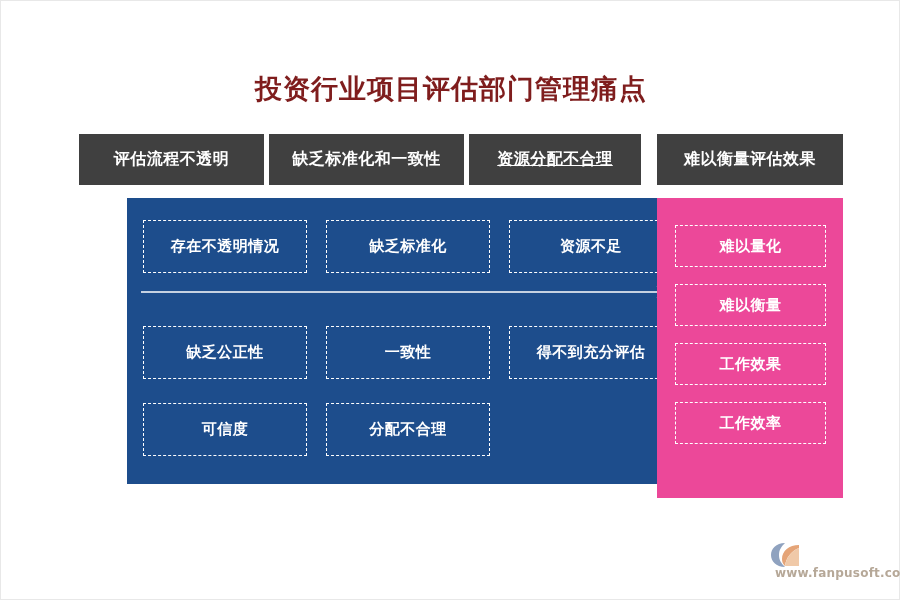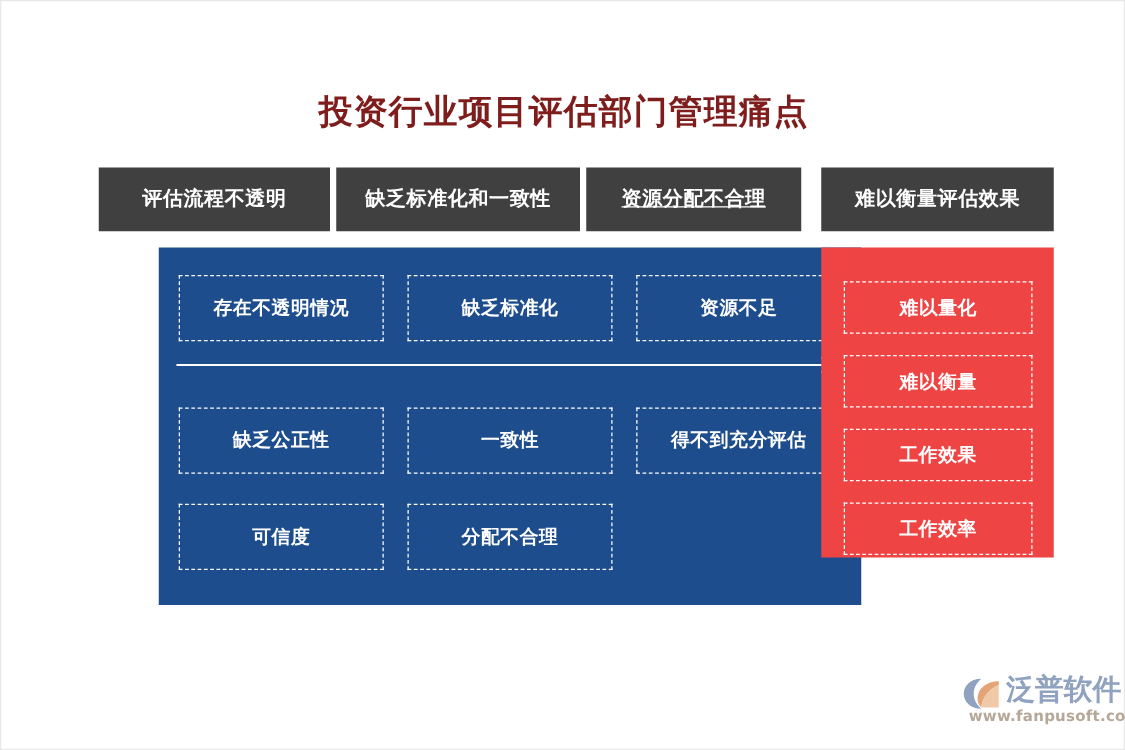--- a/index.html
+++ b/index.html
@@ -77,22 +77,22 @@
     height: 286px;
     background: #1d4d8c;
     margin-left: 48px;
   }
 
   #right-panel {
     position: absolute;
     left: 656px;
     top: 197px;
     width: 186px;
-    height: 248px;
-    background: #ef4444;
+    height: 300px;
+    background: #ec4899;
   }
 
   
   .cell {
     position: absolute;
     border: 1.5px dashed #ffffff;
     display: flex;
     align-items: center;
     justify-content: center;
     color: #ffffff;
@@ -205,17 +205,16 @@
     <div class="cell rc rrow-2">工作效果</div>
     <div class="cell rc rrow-3">工作效率</div>
   </div>
 
   <div id="logo">
     <svg id="logo-mark" viewBox="0 0 34 28">
       <path d="M16 2 C7 2 2 8 2 14 C2 20 7 26 16 26 C12 22 10 19 10 14 C10 9 12 6 16 2 Z" fill="#8fa2bf"></path>
       <path d="M30 4 C20 4 13 10 13 18 C13 21 14 23 16 25 C17 17 22 10 30 7 Z" fill="#e5a477"></path>
       <path d="M30 7 C22 10 17 17 16 25 L30 25 Z" fill="#f0c9a8"></path>
     </svg>
-    <div id="logo-word">泛普软件</div>
     <div id="logo-url">www.fanpusoft.com</div>
   </div>
 
 </div>
 
 </body></html>

